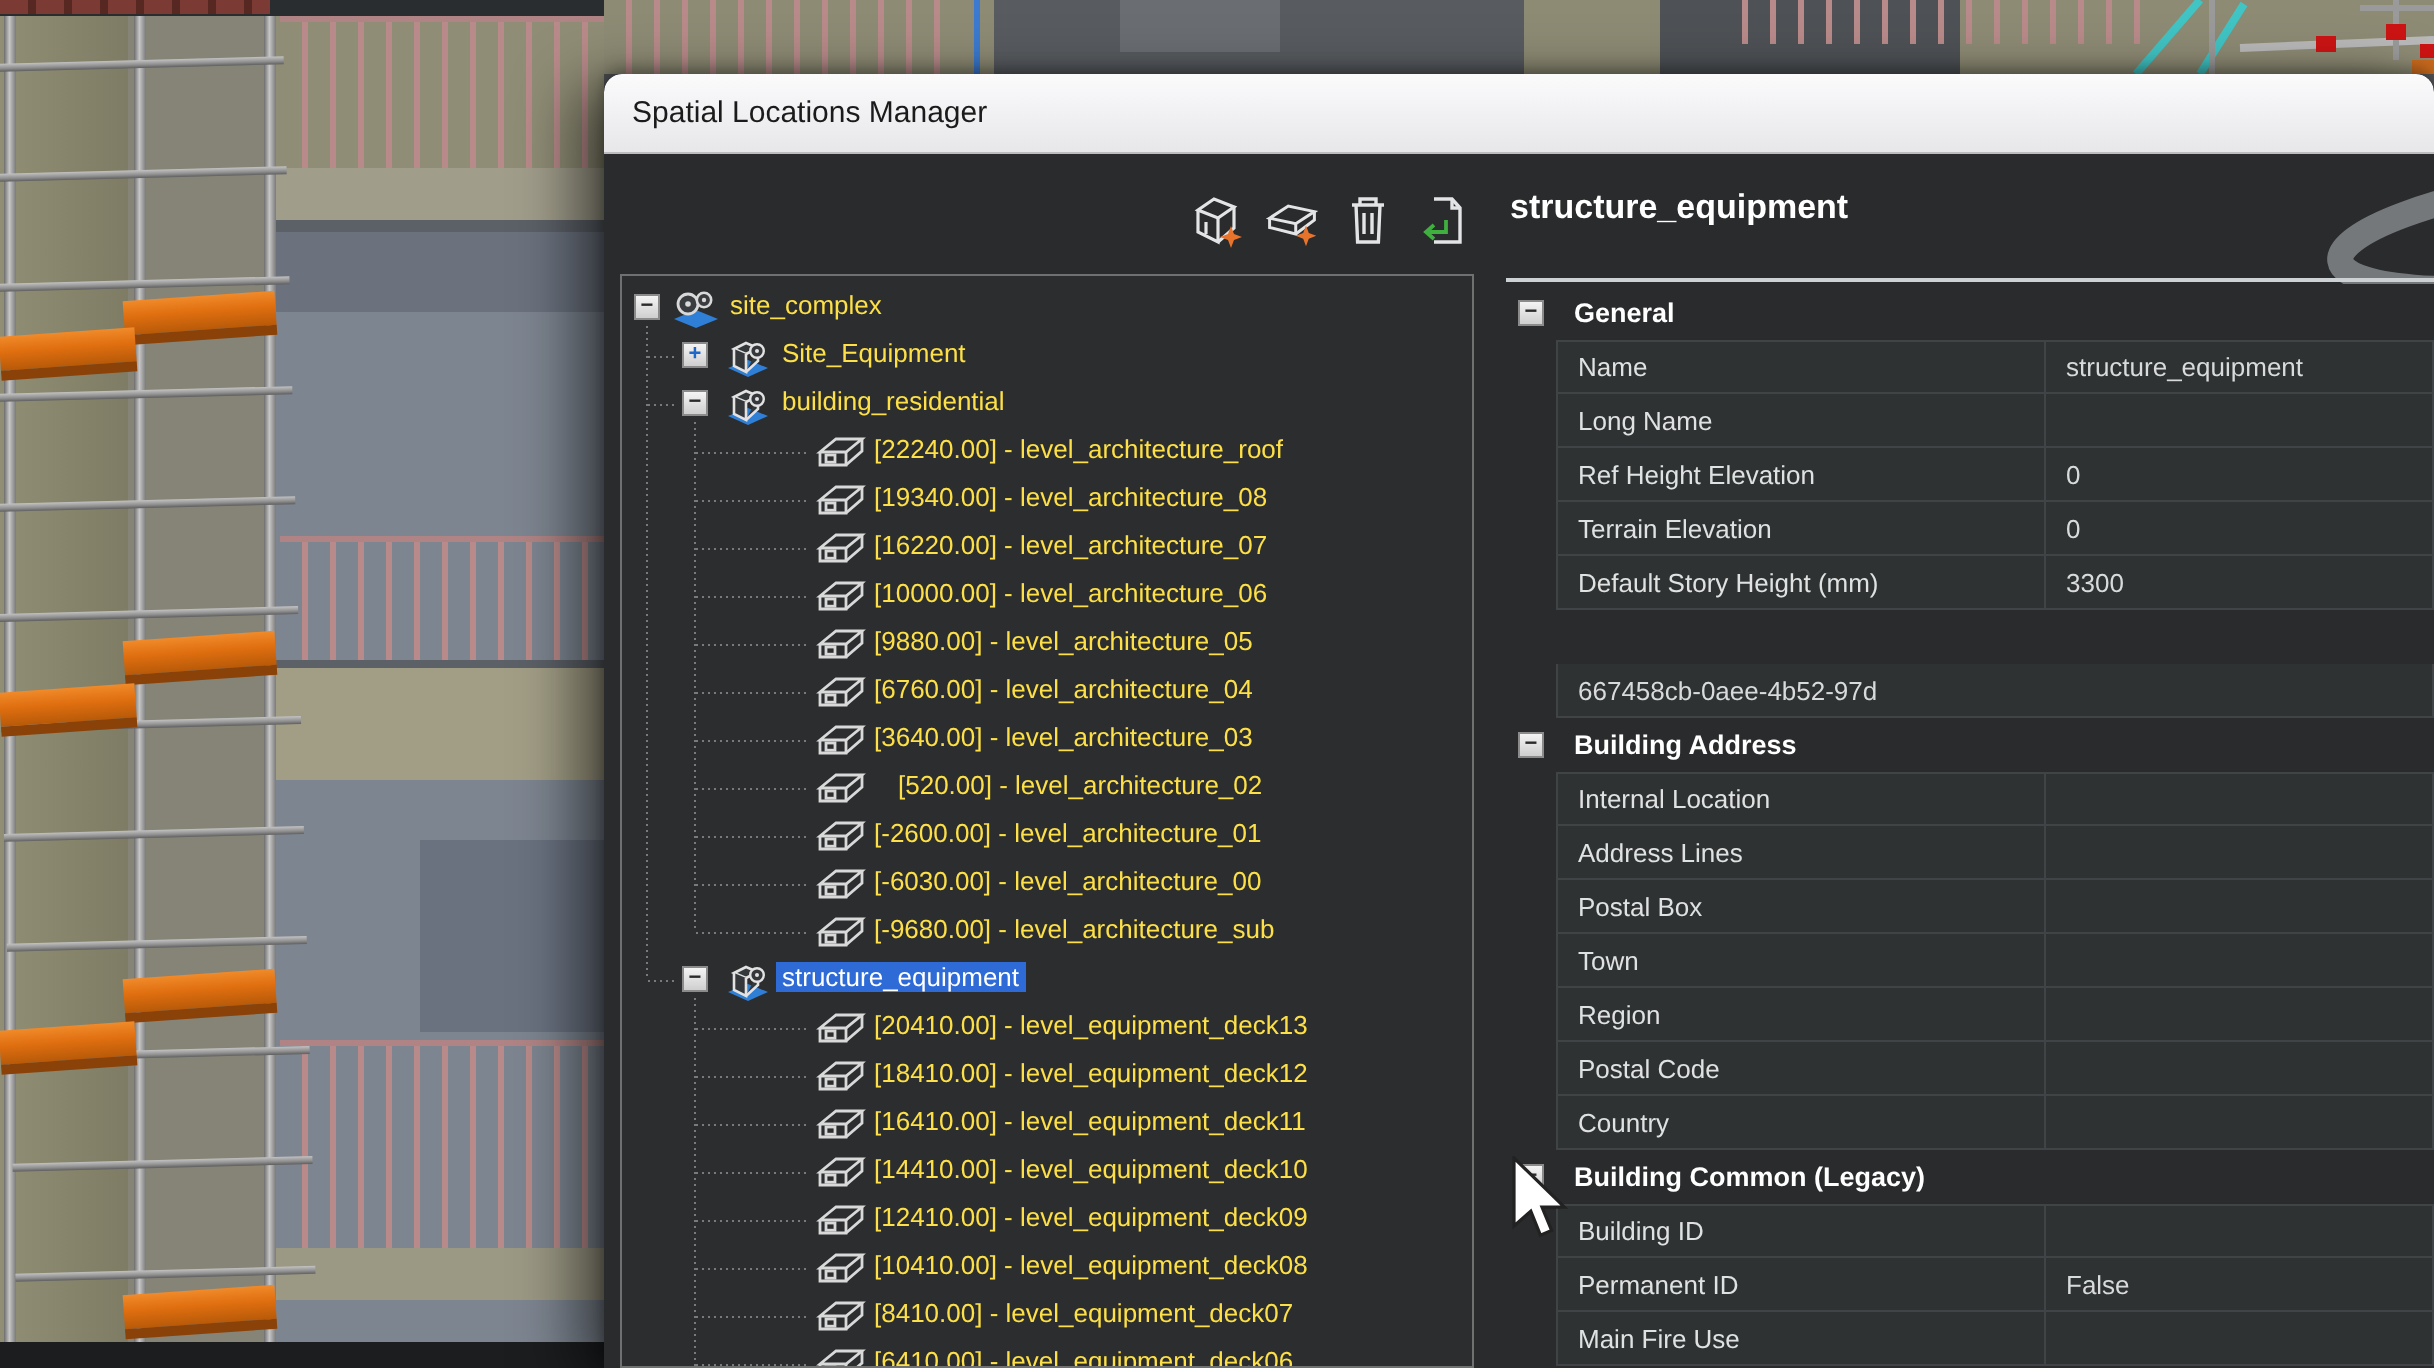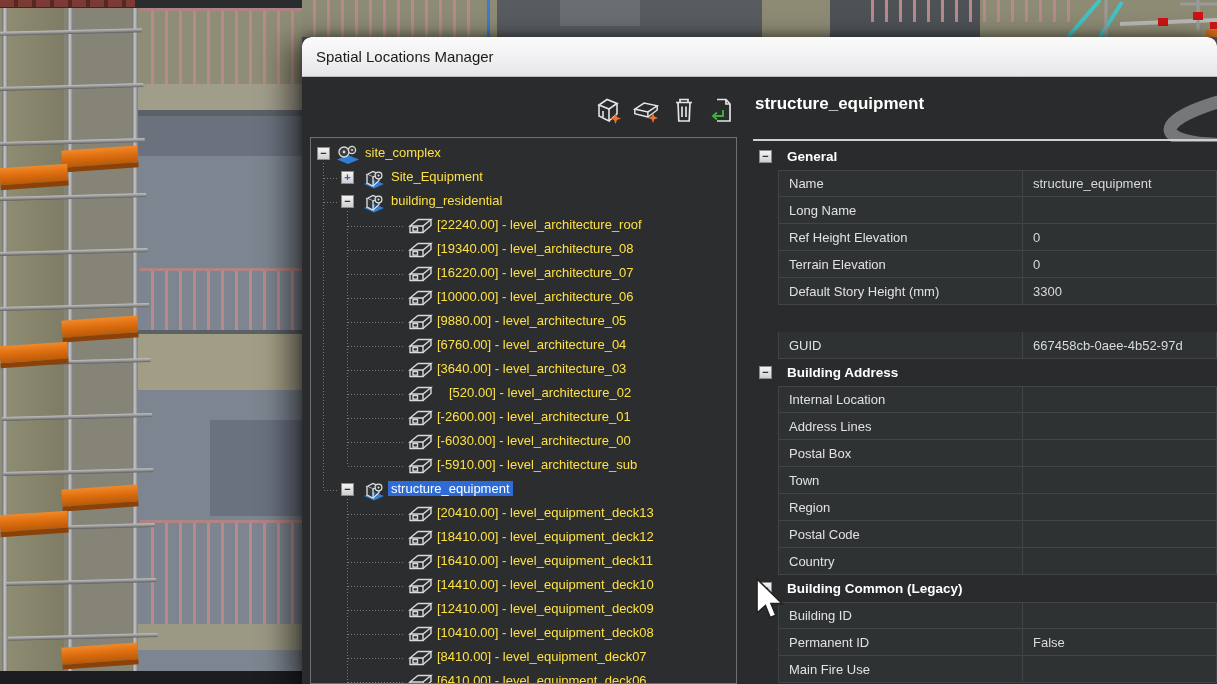--- a/index.html
+++ b/index.html
@@ -348,21 +348,21 @@
             </div>
             <div class="trow">
               <span class="ticon" style="left: 96px;"><svg width="26" height="20" viewBox="0 0 26 20">
                   <g fill="none" stroke="#d9d9d9" stroke-width="1.4">
                     <polygon points="3,10 11,3.5 24,3.5 16,10"></polygon>
                     <polyline points="3,10 3,16.5 16,16.5 16,10"></polyline>
                     <polyline points="24,3.5 24,9.5 16,16.5"></polyline>
                     <rect x="6" y="11.5" width="4.5" height="3.6"></rect>
                   </g>
                 </svg></span>
-              <span class="tlabel" style="left: 126px;">[-5910.00] - level_architecture_sub</span>
+              <span class="tlabel" style="left: 126px;">[-9680.00] - level_architecture_sub</span>
             </div>
             <div class="trow">
               <div class="tbox" style="left: 30px;">−</div>
               <span class="ticon" style="left: 50px;"><svg width="26" height="22" viewBox="0 0 26 22">
                   <polygon points="13,12 23,16 13,20.5 3,16" fill="#2f7fd6"></polygon>
                   <g fill="#35383a" stroke="#e2e2e2" stroke-width="1.3">
                     <polygon points="6,6.5 12,3.5 18,6 12,9"></polygon>
                     <polyline points="6,6.5 6,15 12,18 12,9"></polyline>
                     <polyline points="18,6 18,12.5 12,18"></polyline>
                   </g>
@@ -513,21 +513,20 @@
             <div class="pcell plabel">Terrain Elevation</div>
             <div class="pcell pvalue">0</div>
           </div>
           <div class="prow pdata">
             <div class="pcell plabel">Default Story Height (mm)</div>
             <div class="pcell pvalue">3300</div>
           </div>
           <div class="prow pdata">
           </div>
           <div class="prow pdata">
-            <div class="pcell plabel">GUID</div>
             <div class="pcell pvalue">667458cb-0aee-4b52-97d</div>
           </div>
           <div class="prow psec">
             <div class="pbox">−</div>
             <div class="ptitle">Building Address</div>
           </div>
           <div class="prow pdata pfirst">
             <div class="pcell plabel">Internal Location</div>
             <div class="pcell pvalue"></div>
           </div>

